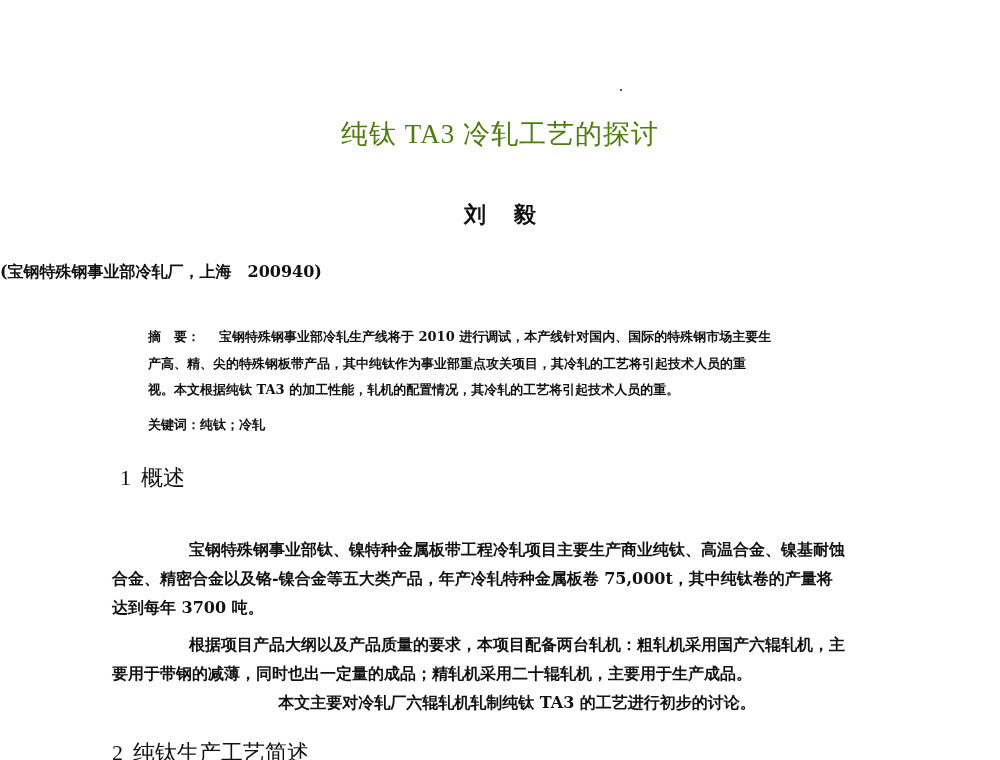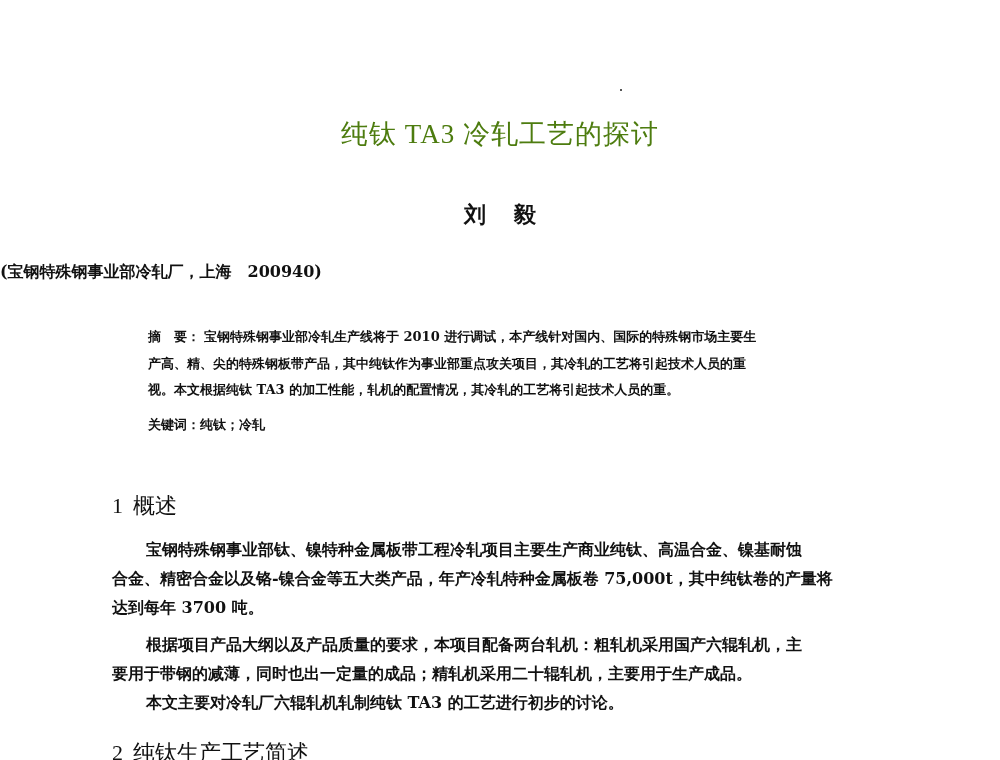--- a/index.html
+++ b/index.html
@@ -60,21 +60,21 @@
       left: 148px;
       top: 324px;
       width: 715px;
       font-size: 13px;
       line-height: 26.5px;
       font-weight: bold;
       text-align: justify;
       text-align-last: left;
     }
     .abstract .label {
-      margin-right: 4px;
+      margin-right: 19px;
     }
     .abstract-line {
       display: block;
       white-space: nowrap;
     }
     .keywords {
       position: absolute;
       left: 148px;
       top: 416px;
       font-size: 13px;
@@ -84,36 +84,37 @@
       position: absolute;
       left: 112px;
       font-size: 22px;
       font-family: "DejaVu Sans", "Liberation Sans", sans-serif;
       color: #111;
     }
     .section-heading .num {
       font-family: "Liberation Serif", serif;
       margin-right: 10px;
     }
-    .sec1 { top: 491px; }
+    .sec1 { top: 463px; margin-left: 8px; }
     .sec2 { top: 738px; }
     .body-text {
       position: absolute;
       left: 112px;
       width: 776px;
       font-size: 16px;
       line-height: 29px;
       font-weight: bold;
     }
     .body-line {
       display: block;
       white-space: nowrap;
     }
     .indent {
       padding-left: 34px;
+      text-align: center;
     }
     .p1 { top: 535px; }
     .p2 { top: 630px; }
     .p3 { top: 688px; }
   </style>
 </head>
 <body>
 
 <div class="dot"></div>
 

